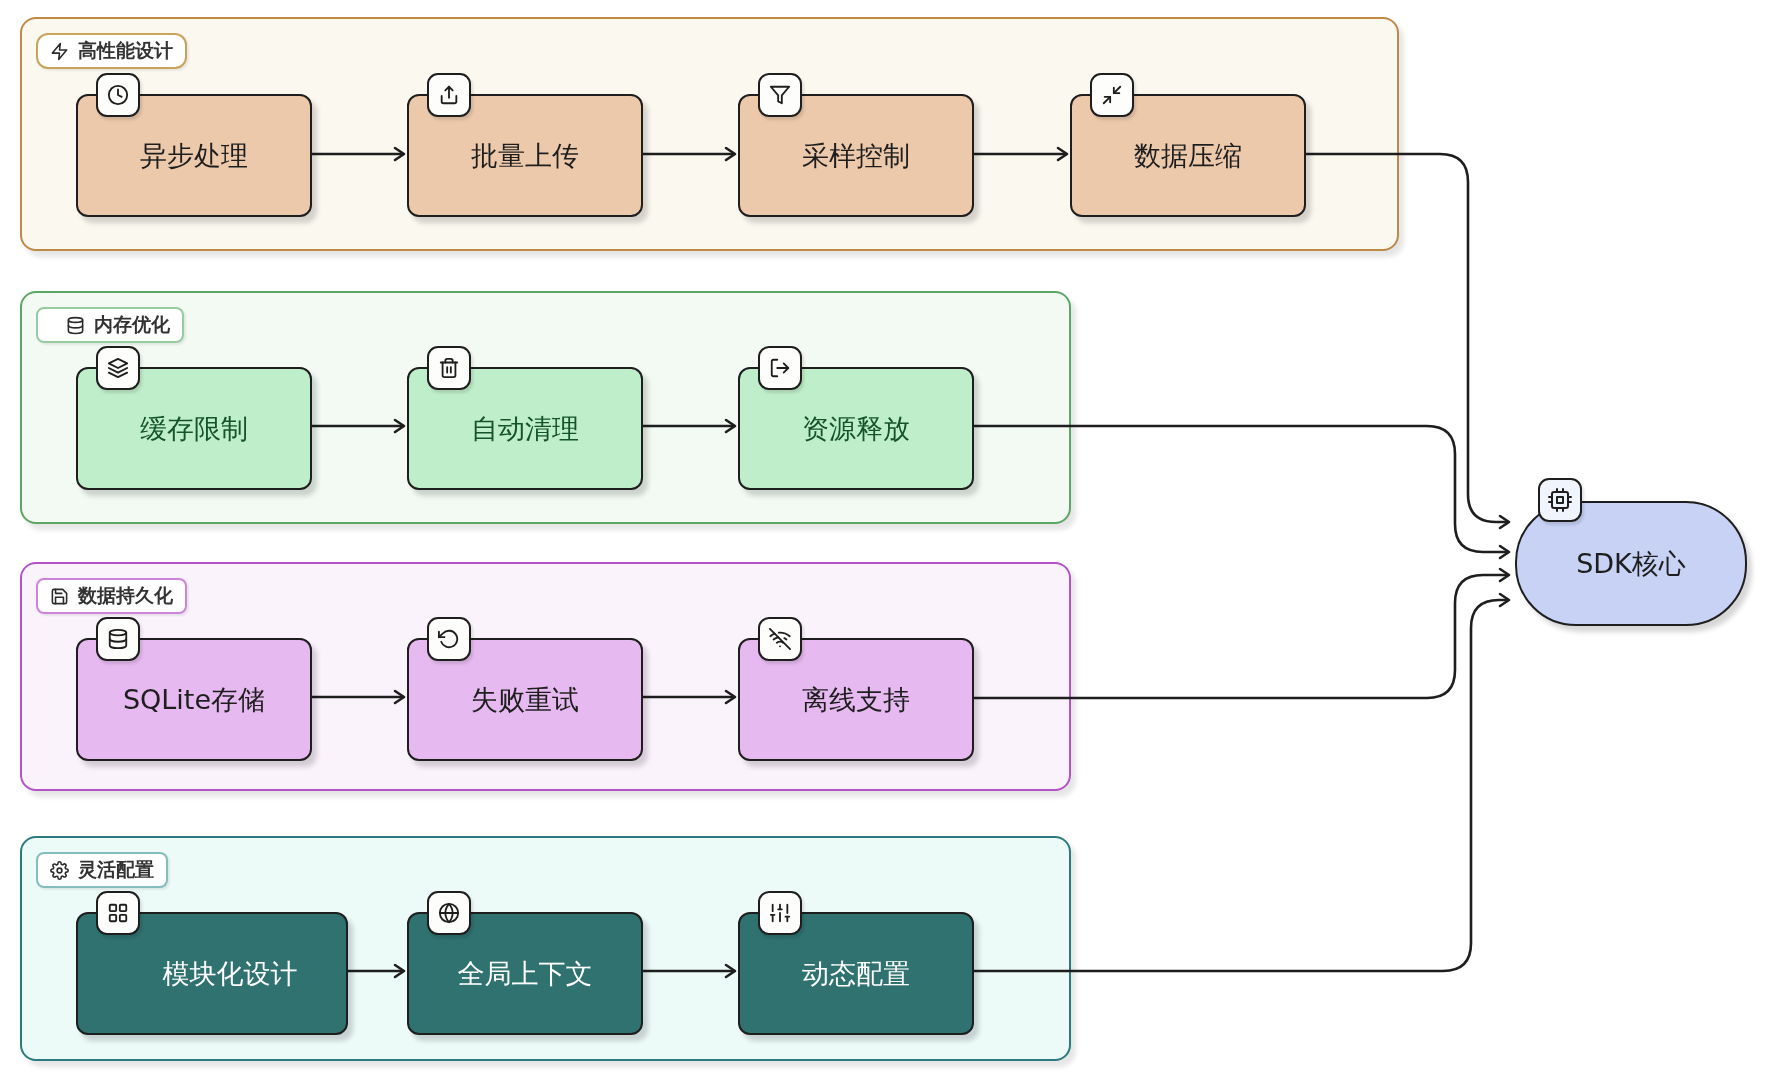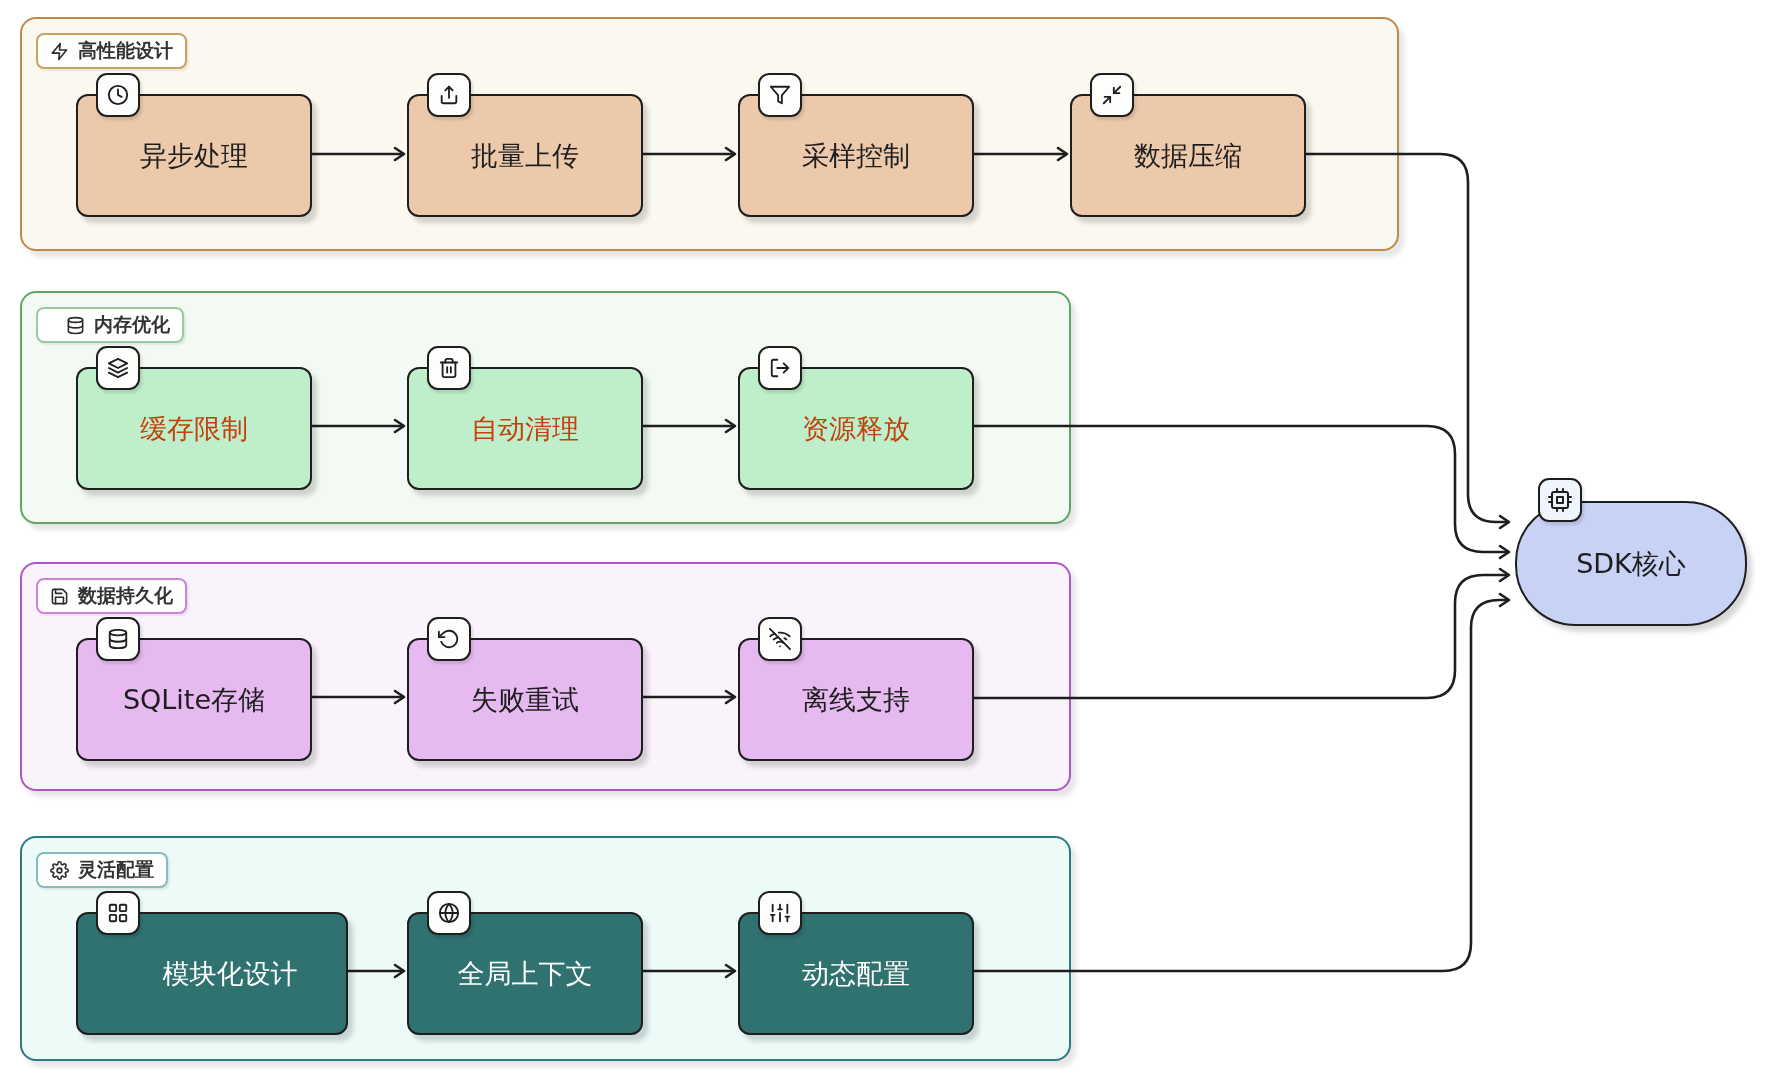--- a/index.html
+++ b/index.html
@@ -22,39 +22,39 @@
     display:flex;align-items:center;justify-content:center;font-size:27px;
     box-shadow:5px 6px 5px rgba(0,0,0,.16);z-index:3;
   }
   .node .label{pointer-events:none;}
   .badge{
     position:absolute;left:18px;top:-23px;width:40px;height:40px;background:#fdfdfb;
     border:2.5px solid #1e1e1e;border-radius:11px;display:flex;align-items:center;justify-content:center;
     box-shadow:2px 3px 3px rgba(0,0,0,.12);
   }
   .tan{background:#ECC9AB;color:#1e1e1e;}
-  .green{background:#BFEECA;color:#c2410c;}
+  .green{background:#BFEECA;color:#14532d;}
   .purple{background:#E6BAF0;color:#1e1e1e;}
   .teal{background:#2F7270;color:#ffffff;}
   .core{
     position:absolute;left:1515px;top:501px;width:228px;height:121px;background:#C7D2F5;
     border:2.5px solid #1e1e1e;border-radius:61px;display:flex;align-items:center;justify-content:center;
     font-size:27px;box-shadow:5px 6px 5px rgba(0,0,0,.16);z-index:3;
   }
   .core .badge{left:21px;top:-25px;background:#F0F5FD;}
   svg.wires{position:absolute;left:0;top:0;z-index:2;pointer-events:none;}
   svg.wires path{fill:none;stroke:#1e1e1e;stroke-width:2.6;stroke-linecap:round;}
 </style>
 </head>
 <body>
 
 <div class="stage">
 
   <div class="group" style="left:20px;top:17px;width:1375px;height:230px;border-color:#BE8A45;background:#FBF8F0;">
-    <div class="pill" style="border-color:#C9A25C;">
+    <div class="pill" style="border-color:#C9A25C;border-radius:12px;">
       <svg width="19" height="19" viewBox="0 0 24 24" fill="none" stroke="#2b2b2b" stroke-width="2" stroke-linecap="round" stroke-linejoin="round">
           <path d="M13 2 3 14h9l-1 8 10-12h-9l1-8z"></path>
         </svg>
       <span>高性能设计</span>
     </div>
   </div>
 
   <div class="group" style="left:20px;top:291px;width:1047px;height:229px;border-color:#5BA763;background:#F2FAF3;">
     <div class="pill" style="border-color:#97CBA0;padding-left:28px;">
       <svg width="19" height="19" viewBox="0 0 24 24" fill="none" stroke="#2b2b2b" stroke-width="2" stroke-linecap="round" stroke-linejoin="round">

